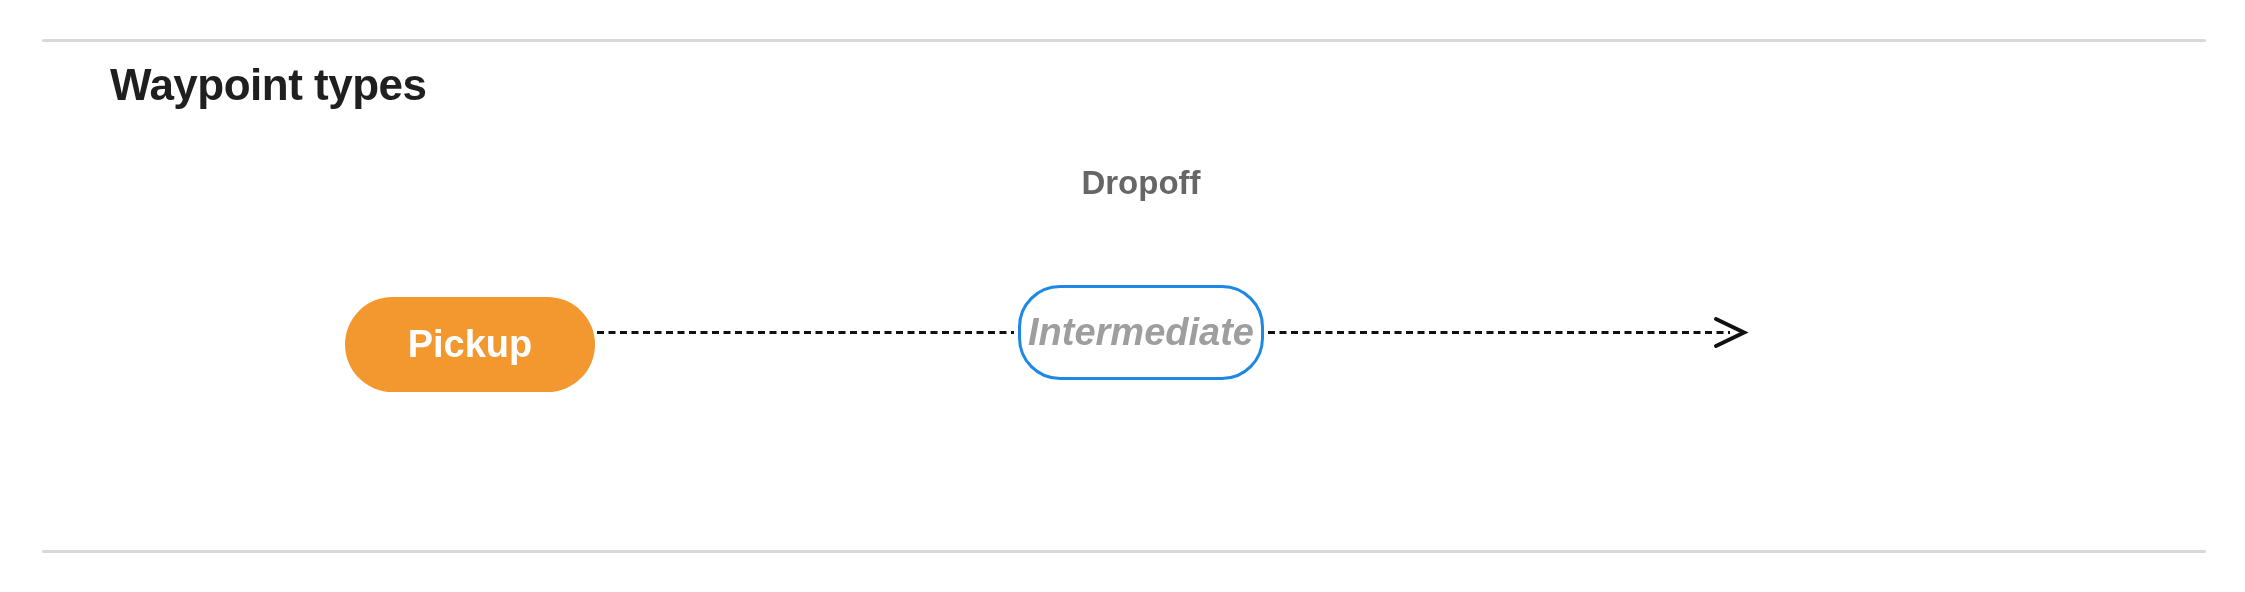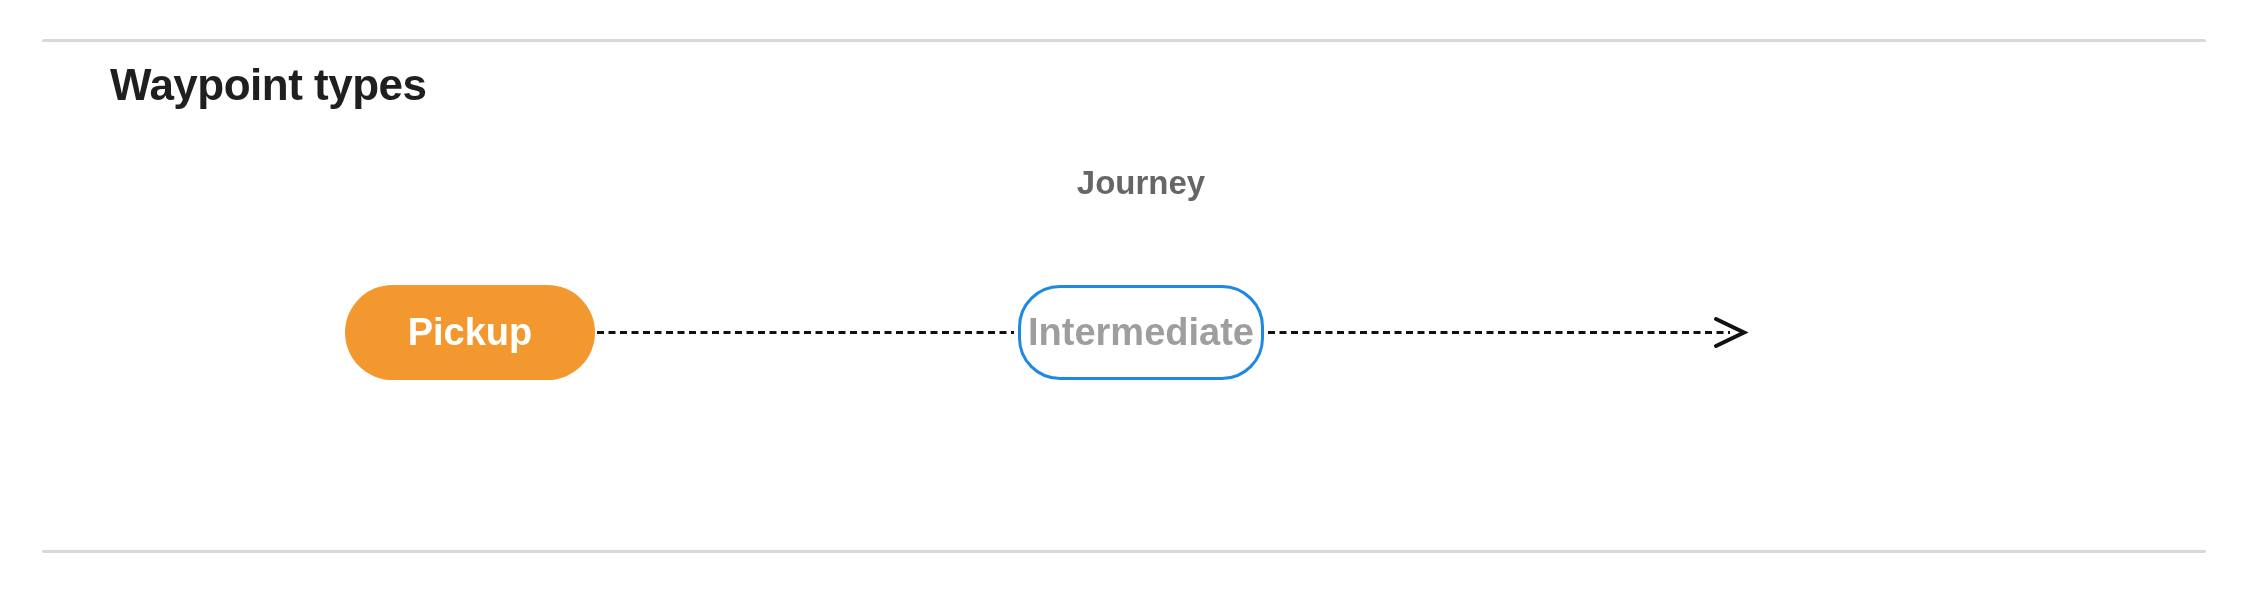--- a/index.html
+++ b/index.html
@@ -69,41 +69,43 @@
     align-items:center;
     justify-content:center;
     font-weight:700;
     font-size:38px;
     white-space:nowrap;
   }
   .node.filled{
     background:var(--node-fill-orange);
     color:var(--node-text-light);
     border-radius:48px;
+    margin-top:12px;
   }
   .node.outlined{
     background:var(--page-bg);
     color:var(--node-text-muted);
     border:3.5px solid var(--node-outline-blue);
     border-radius:42px;
+    font-style:italic;
   }
   .node-pickup{left:345px;width:250px;}
   .node-intermediate{left:1018px;width:246px;}
   .node-dropoff{left:1750px;width:246px;}
 </style>
 </head>
 <body>
 
 <div class="canvas">
 
   <div class="divider top"></div>
 
   <h2 class="section-title">Waypoint types</h2>
 
-  <div class="journey-label">Journey</div>
+  <div class="journey-label">Dropoff</div>
 
   <svg class="edges-layer" viewBox="0 0 2245 592">
 
     <line x1="597" y1="332.5" x2="1014" y2="332.5" style="stroke:var(--edge-black);stroke-width:3;stroke-dasharray:7 4.5"></line>
 
     <line x1="1268" y1="332.5" x2="1730" y2="332.5" style="stroke:var(--edge-black);stroke-width:3;stroke-dasharray:7 4.5"></line>
 
     <path d="M1716 319 L1744 332.5 L1716 346" style="stroke:var(--edge-black);stroke-width:4;fill:none;stroke-linecap:round;stroke-linejoin:miter"></path>
   </svg>
 

